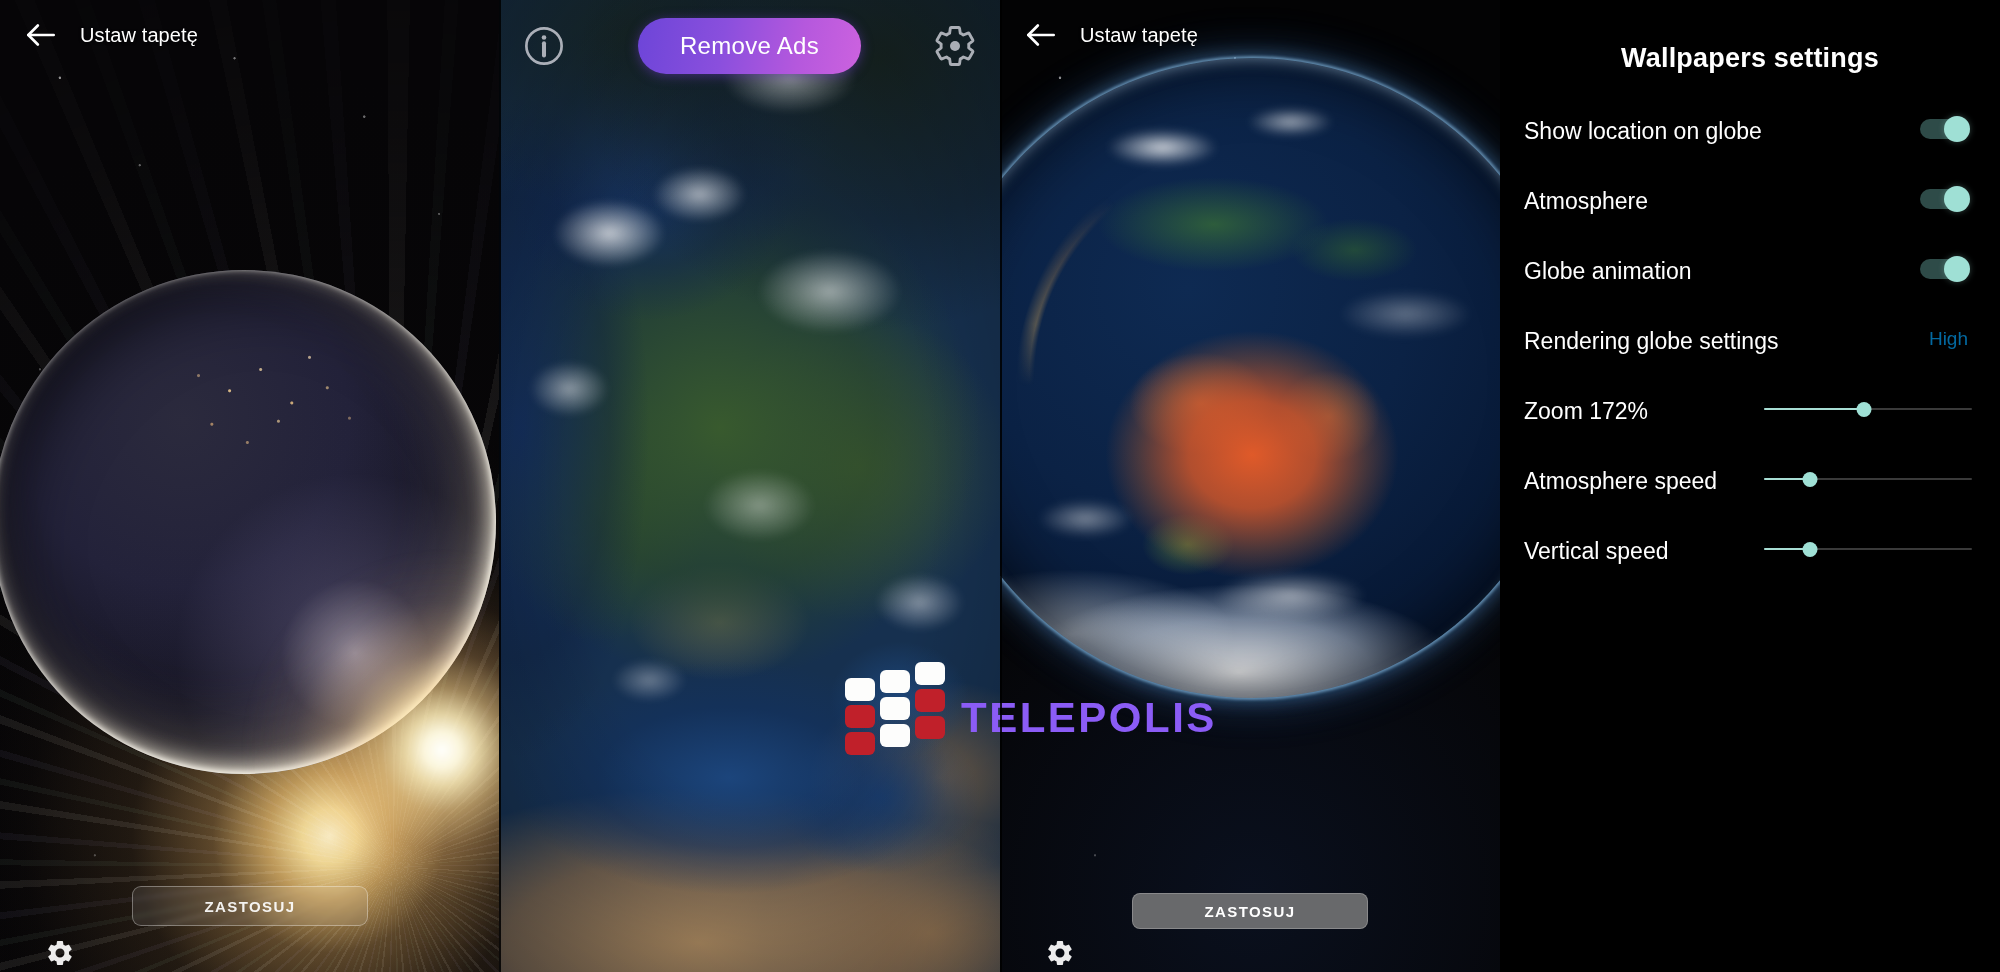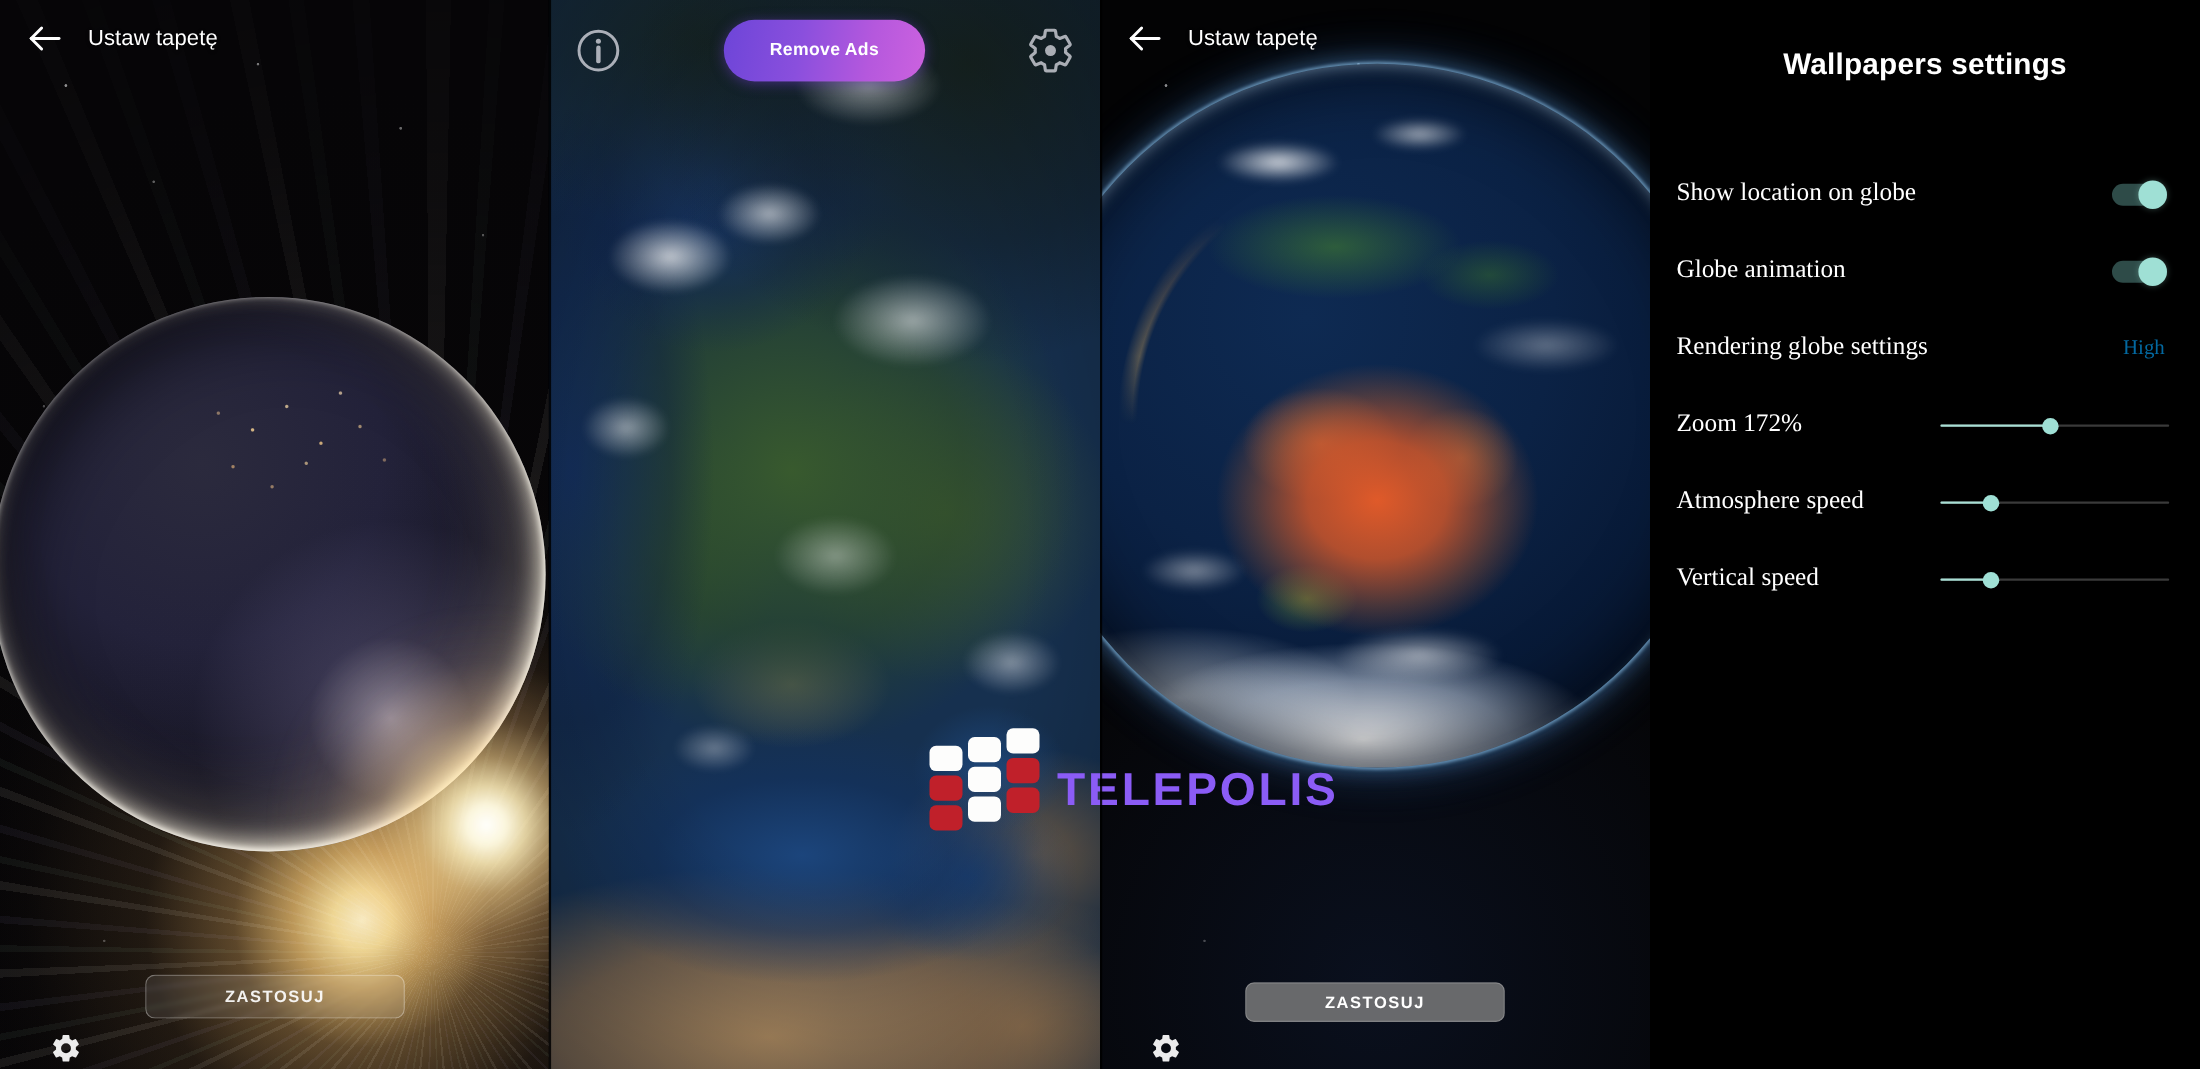--- a/index.html
+++ b/index.html
@@ -199,22 +199,22 @@
   }
   .icon-btn { width: 46px; height: 46px; cursor: pointer; flex: 0 0 auto; opacity: .72; }
   .icon-btn svg { display: block; width: 46px; height: 46px; }
   .remove-ads {
     height: 56px;
     padding: 0 42px;
     border-radius: 28px;
     border: none;
     background: linear-gradient(100deg, #6d45d8 0%, #8a4fdd 38%, #b558dd 72%, #cc62df 100%);
     color: #fff;
-    font-size: 16px;
-    font-weight: bold;
+    font-size: 24px;
+    font-weight: normal;
     font-family: "Liberation Sans", sans-serif;
     letter-spacing: .3px;
     cursor: pointer;
     box-shadow: 0 2px 12px rgba(110,60,200,.5);
     white-space: nowrap;
   }
 
   
   .telepolis {
     position: absolute;
@@ -346,24 +346,23 @@
     text-align: center;
     color: #fff;
     font-size: 27px;
     font-weight: bold;
     padding-top: 43px;
     letter-spacing: .2px;
   }
   .settings-list { padding: 44px 28px 0 24px; }
   .srow {
     display: flex;
-    align-items: flex-end;
+    align-items: flex-start;
     justify-content: space-between;
     height: 70px;
-    font-family: Liberation Serif, serif;
   }
   .srow-label {
     color: #fff;
     font-size: 23px;
     white-space: nowrap;
   }
   .srow-value {
     color: #0369a1;
     font-size: 19px;
     white-space: nowrap;
@@ -523,20 +522,27 @@
 
     <div class="settings-list" id="settings-list">
         <div class="srow">
           <div class="srow-label">Show location on globe</div>
           <div class="toggle">
             <div class="track"></div>
             <div class="thumb"></div>
           </div>
         </div>
         <div class="srow">
+          <div class="srow-label">Atmosphere</div>
+          <div class="toggle">
+            <div class="track"></div>
+            <div class="thumb"></div>
+          </div>
+        </div>
+        <div class="srow">
           <div class="srow-label">Globe animation</div>
           <div class="toggle">
             <div class="track"></div>
             <div class="thumb"></div>
           </div>
         </div>
         <div class="srow">
           <div class="srow-label">Rendering globe settings</div>
           <div class="srow-value">High</div>
         </div>

